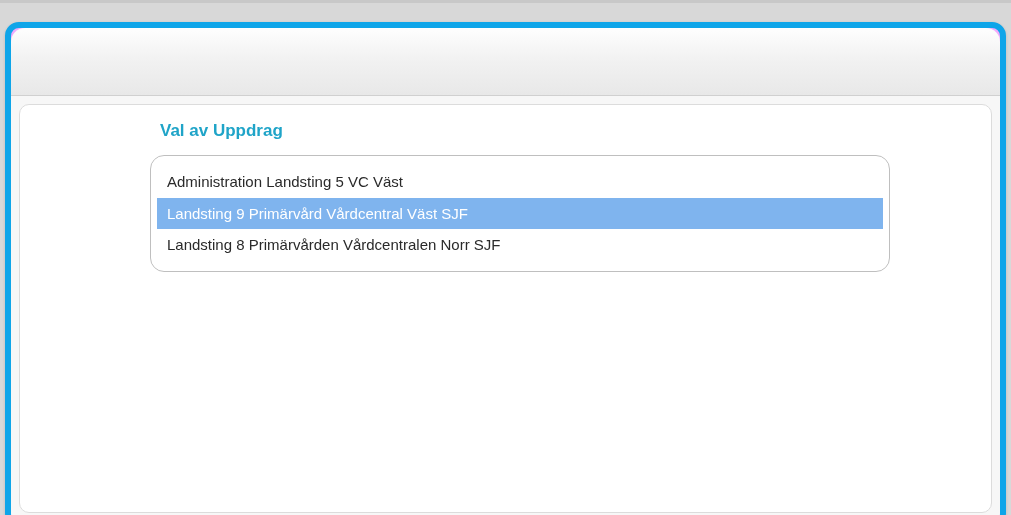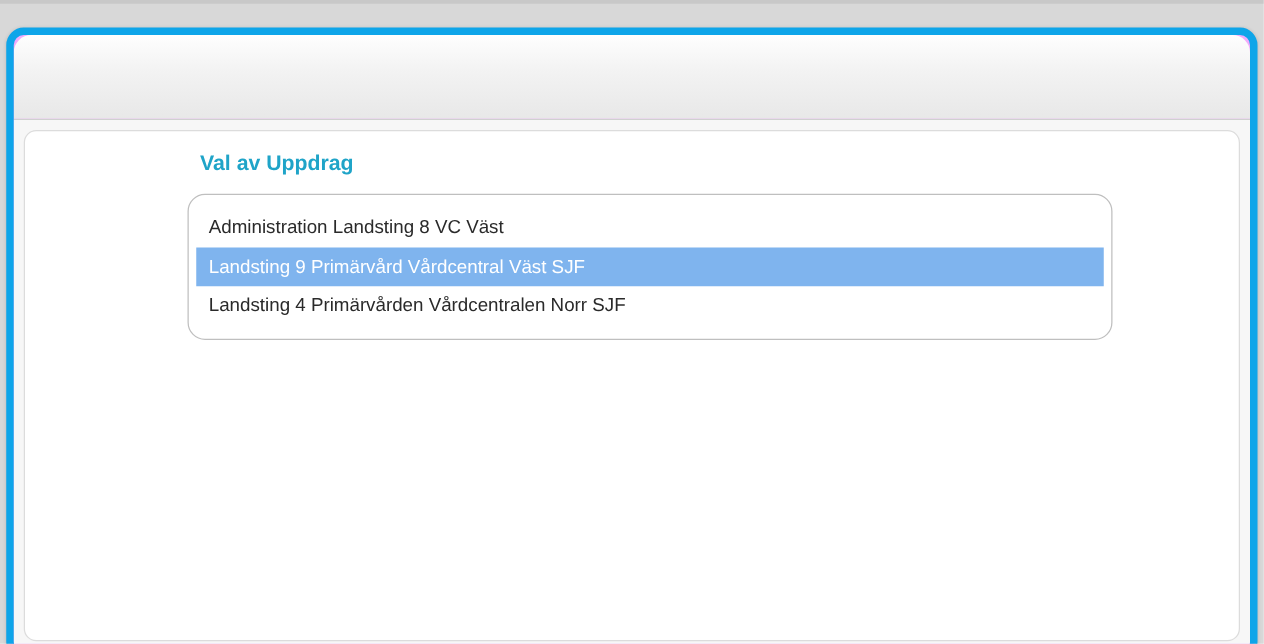--- a/index.html
+++ b/index.html
@@ -74,19 +74,19 @@
 <body>
 
 <div class="top-strip"></div>
 
 <div class="outer-panel">
   <div class="header-bar"></div>
   <div class="content-area">
     <div class="inner-panel">
       <div class="panel-title">Val av Uppdrag</div>
       <div class="list-box">
-        <div class="list-item">Administration Landsting 8 VC Väst</div>
+        <div class="list-item">Administration Landsting 5 VC Väst</div>
         <div class="list-item selected">Landsting 9 Primärvård Vårdcentral Väst SJF</div>
-        <div class="list-item">Landsting 4 Primärvården Vårdcentralen Norr SJF</div>
+        <div class="list-item">Landsting 8 Primärvården Vårdcentralen Norr SJF</div>
       </div>
     </div>
   </div>
 </div>
 
 </body></html>

